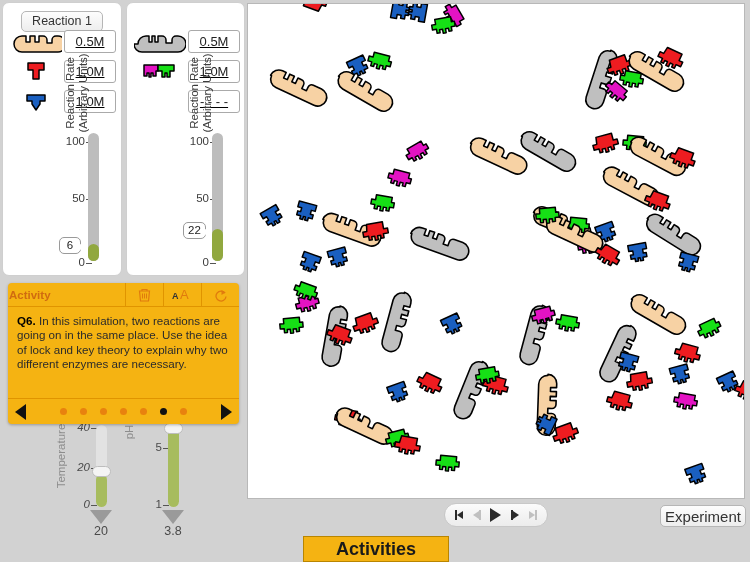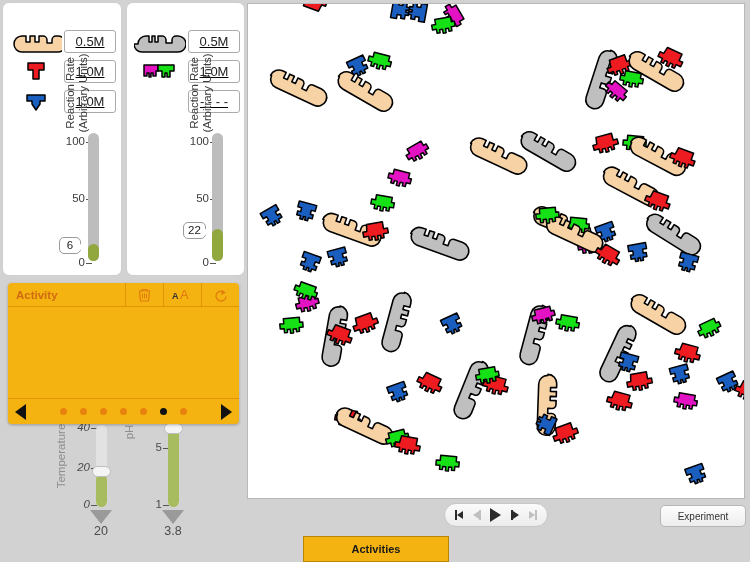--- a/index.html
+++ b/index.html
@@ -108,21 +108,21 @@
     border-radius: 4px;
     box-shadow: 0 1px 3px rgba(0,0,0,.28);
     overflow: hidden;
   }
   #activity-header {
     height: 24px; display: flex; align-items: stretch;
     border-bottom: 1px solid #e09400;
   }
   #activity-title {
     flex: 1; display: flex; align-items: center;
-    padding-left: 8px;
+    padding-left: 1px;
     font-size: 11.5px; font-weight: bold; color: #d06b10;
   }
   .act-btn {
     width: 38px; display: flex; align-items: center; justify-content: center;
     border-left: 1px solid #e09400;
     color: #e07b0e;
   }
   #activity-body {
     padding: 7px 8px 4px 9px;
     font-size: 11.6px; line-height: 14.3px;
@@ -213,36 +213,36 @@
   .bar.dim { background:#c0c0c0; }
   .tri-r.big { border-top-width:7px;border-bottom-width:7px;border-left-width:11px; }
   .tri-l.sm { border-top-width:4px;border-bottom-width:4px;border-right-width:6px; }
   .tri-r.sm { border-top-width:4px;border-bottom-width:4px;border-left-width:6px; }
 
   #experiment-btn {
     position: absolute; left: 660px; top: 505px;
     width: 86px; height: 22px;
     background: linear-gradient(#fdfdfd,#ededed);
     border: 1px solid #b6b6b6; border-radius: 5px;
-    font-size: 10px; color: #333;
+    font-size: 15px; color: #333;
     display: flex; align-items: center; justify-content: center;
   }
 
   
   #bottom-bar {
     position: absolute; left: 0; bottom: 0;
     width: 750px; height: 26px;
     background: #d2d2d2;
   }
   #activities-tab {
     position: absolute; left: 303px; top: 0;
     width: 146px; height: 26px;
     background: #f5b312;
     border: 1px solid #b98500;
-    font-size: 11px; font-weight: bold; color: #1a1a1a;
+    font-size: 18px; font-weight: bold; color: #1a1a1a;
     display: flex; align-items: center; justify-content: center;
   }
 </style>
 </head>
 <body>
 
 <div id="root">
 
   <div id="sim-wrap">
     <svg id="sim-svg" width="496" height="494" viewBox="0 0 496 494">
@@ -344,20 +344,23 @@
           <use xlink:href="#g-sub-green" transform="translate(240,372) rotate(-10)"></use>
           <use xlink:href="#g-sub-green" transform="translate(200,460) rotate(5)"></use>
           <use xlink:href="#g-prod-blue" transform="translate(448,470) rotate(-20)"></use>
           <use xlink:href="#g-enz-peach" transform="translate(378,190) rotate(28)"></use>
           <use xlink:href="#g-sub-red" transform="translate(410,198) rotate(20)"></use>
         </g>
     </svg>
   </div>
 
   <div class="panel" id="reaction1-panel">
+    <div class="rxn-title-wrap">
+      <div class="rxn-title">Reaction 1</div>
+    </div>
     <div class="rows">
       <div class="row">
         <div class="icon-cell">
           <svg width="52" height="24" viewBox="0 0 52 24">
             <path d="M4,15 a8,8 0 0 1 8,-8 h4 v6 h4 v-6 h5 v6 h4 v-6 h4 a4,4 0 0 1 4,4 v3 h5 v-3 a4,4 0 0 1 4,-4 h2 a8,8 0 0 1 8,8 a8,8 0 0 1 -8,8 h-36 a8,8 0 0 1 -8,-8 z" fill="#f7d2a4" stroke="#000" stroke-width="1.5" stroke-linejoin="round"></path>
           </svg>
         </div>
         <div class="conc-box">0.5M</div>
       </div>
       <div class="row">
@@ -478,20 +481,24 @@
           <text x="0" y="11" font-family="Liberation Sans, sans-serif" font-size="9" font-weight="bold" fill="#333">A</text>
           <text x="8" y="11" font-family="Liberation Sans, sans-serif" font-size="13" fill="#e07b0e">A</text>
         </svg>
       </div>
       <div class="act-btn">
         <svg width="14" height="14" viewBox="0 0 14 14">
           <path d="M11,5 a5,5 0 1 0 1,3.5" fill="none" stroke="#e07b0e" stroke-width="1.3"></path>
           <path d="M7.5,2 l4,2.6 l-4,2.4 z" fill="#e07b0e"></path>
         </svg>
       </div>
+    </div>
+    <div id="activity-body">
+      <b>Q6.</b>
+      <span>In this simulation, two reactions are going on in the same place. Use the idea of lock and key theory to explain why two different enzymes are necessary.</span>
     </div>
     <div id="activity-nav">
       <div class="nav-arrow" id="nav-prev"></div>
       <div id="dots">
           <div class="dot"></div>
           <div class="dot"></div>
           <div class="dot"></div>
           <div class="dot"></div>
           <div class="dot"></div>
           <div class="dot active"></div>

